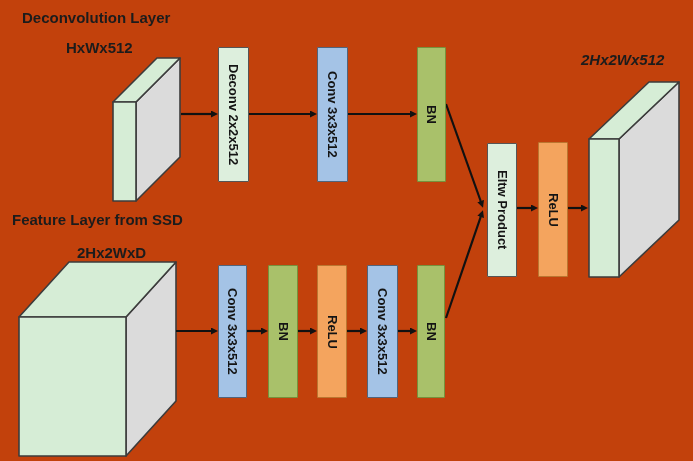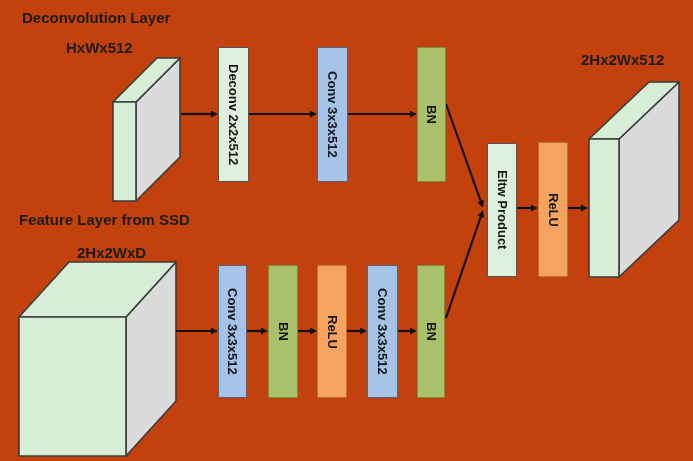--- a/index.html
+++ b/index.html
@@ -48,23 +48,23 @@
   .b-bn1    {left:268px;top:265px;width:30px;height:133px;}
   .b-relub  {left:317px;top:265px;width:30px;height:133px;}
   .b-conv2  {left:367px;top:265px;width:31px;height:133px;}
   .b-bn2    {left:417px;top:265px;width:28px;height:133px;}
   
   .b-eltw   {left:487px;top:143px;width:30px;height:134px;}
   .b-reluo  {left:538px;top:142px;width:30px;height:135px;}
 
   .t-title  {left:22px;top:9px;}
   .t-hxw    {left:66px;top:39px;}
-  .t-feat1  {left:19px;top:211px;}
+  .t-feat1  {left:12px;top:211px;}
   .t-feat2  {left:77px;top:244px;}
-  .t-out    {left:581px;top:51px;}
+  .t-out    {left:581px;top:51px;font-style:italic;}
 </style>
 </head>
 <body>
 
 <div class="canvas">
 
   <svg class="shape-layer" width="693" height="461" viewBox="0 0 693 461">
     <defs>
       <marker id="ah" markerWidth="8" markerHeight="8" refX="1" refY="3.5" orient="auto" markerUnits="userSpaceOnUse">
         <path d="M0,0 L7,3.5 L0,7 Z" fill="#111111"></path>

